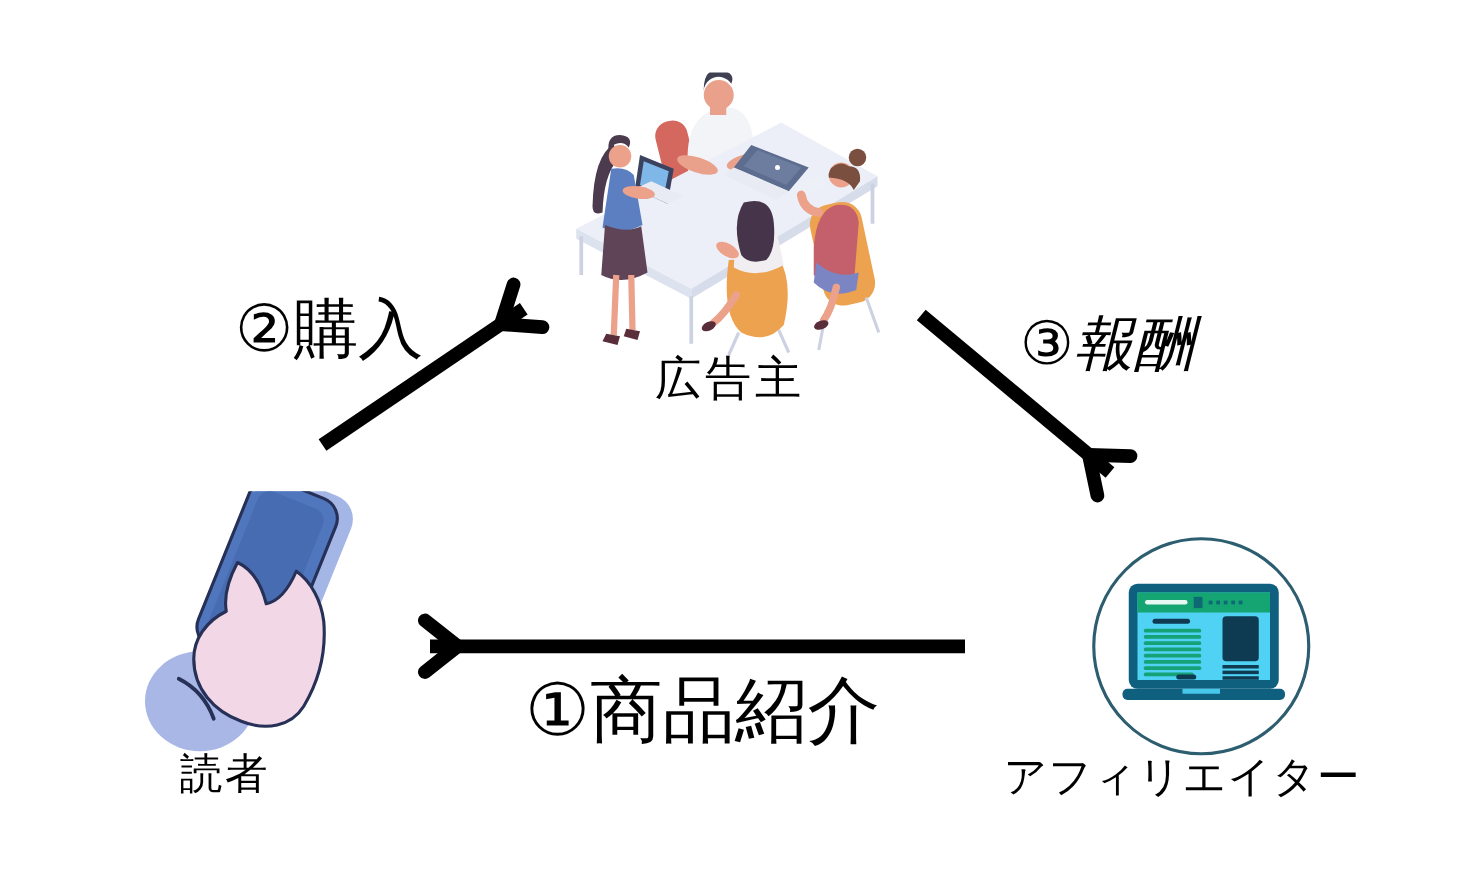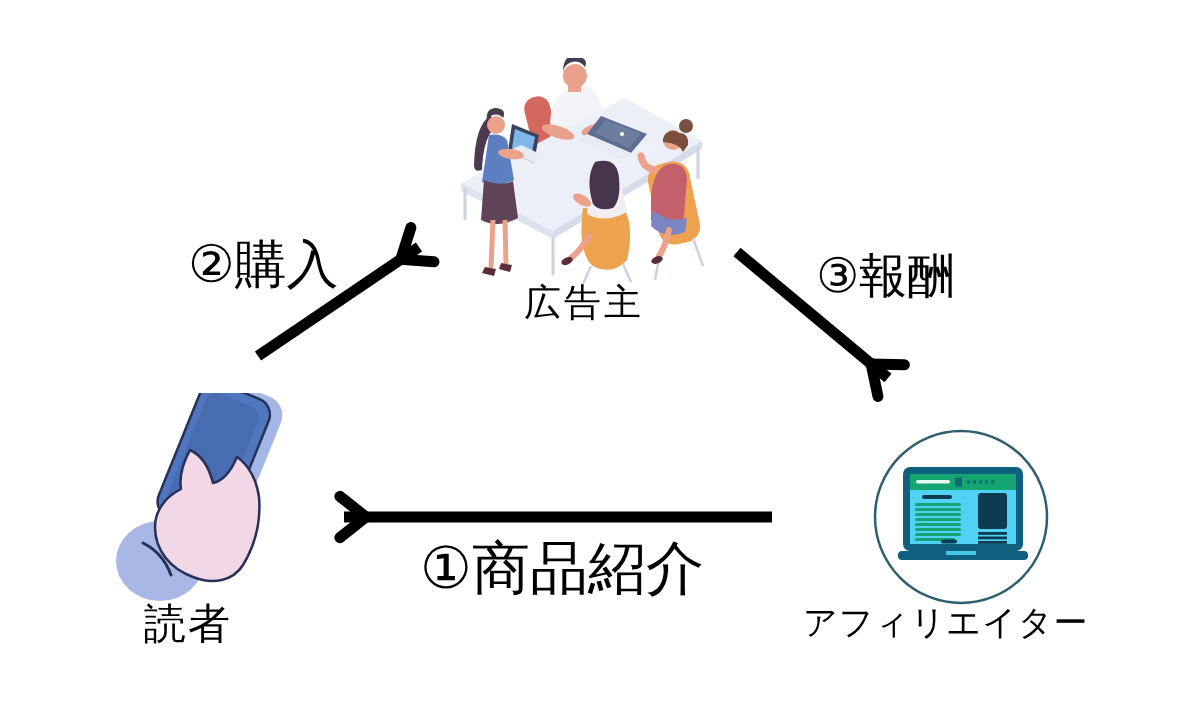--- a/index.html
+++ b/index.html
@@ -7,24 +7,24 @@
     position:relative; width:1184px; height:702px; background:#ffffff;
     overflow:hidden;
     font-family:"DejaVu Serif","Liberation Serif","DejaVu Sans",serif;
   }
   .abs { position:absolute; }
   .label {
     position:absolute; color:#000; line-height:1.1; white-space:nowrap;
     font-family:"DejaVu Serif","Liberation Serif","DejaVu Sans",serif;
   }
   .lbl-advertiser { left:484px; top:283px; width:200px; text-align:center; font-size:37px; letter-spacing:3px; }
-  .lbl-reader     { left:144px; top:601px; font-size:42px; letter-spacing:2px; }
+  .lbl-reader     { left:144px; top:601px; font-size:34px; letter-spacing:2px; }
   .lbl-affiliater { left:803px; top:604px; width:320px; text-align:left; font-size:34px; letter-spacing:1px; }
   .lbl-purchase   { left:188px; top:236px; font-size:52px; }
-  .lbl-reward     { left:816px; top:249px; font-size:48px; }
+  .lbl-reward     { left:816px; top:249px; font-size:48px;font-style:italic; }
   .lbl-introduce  { left:420px; top:537px; font-size:58px; }
   .arrows line { stroke:#000000; stroke-width:11; }
 </style>
 </head>
 <body>
 
 <div class="stage">
 
   <svg class="arrows abs" style="left:0;top:0" width="1184" height="702" viewBox="0 0 1184 702">
     <defs>

